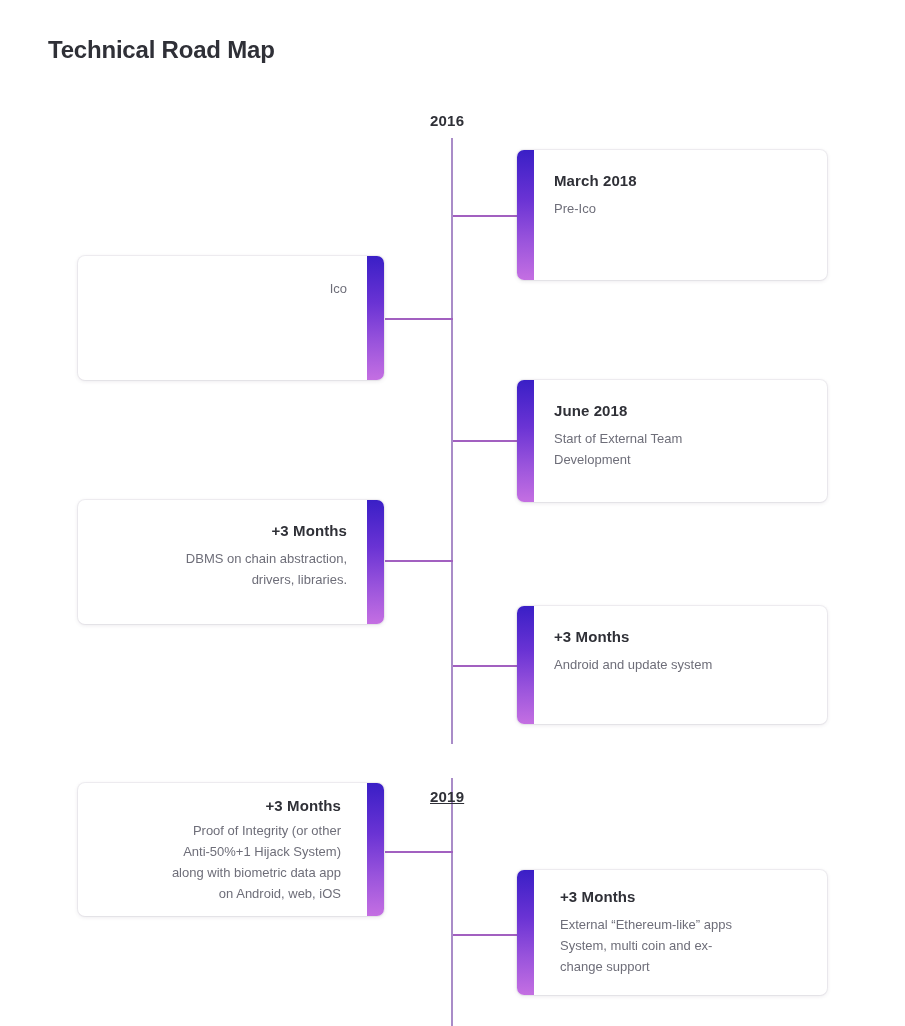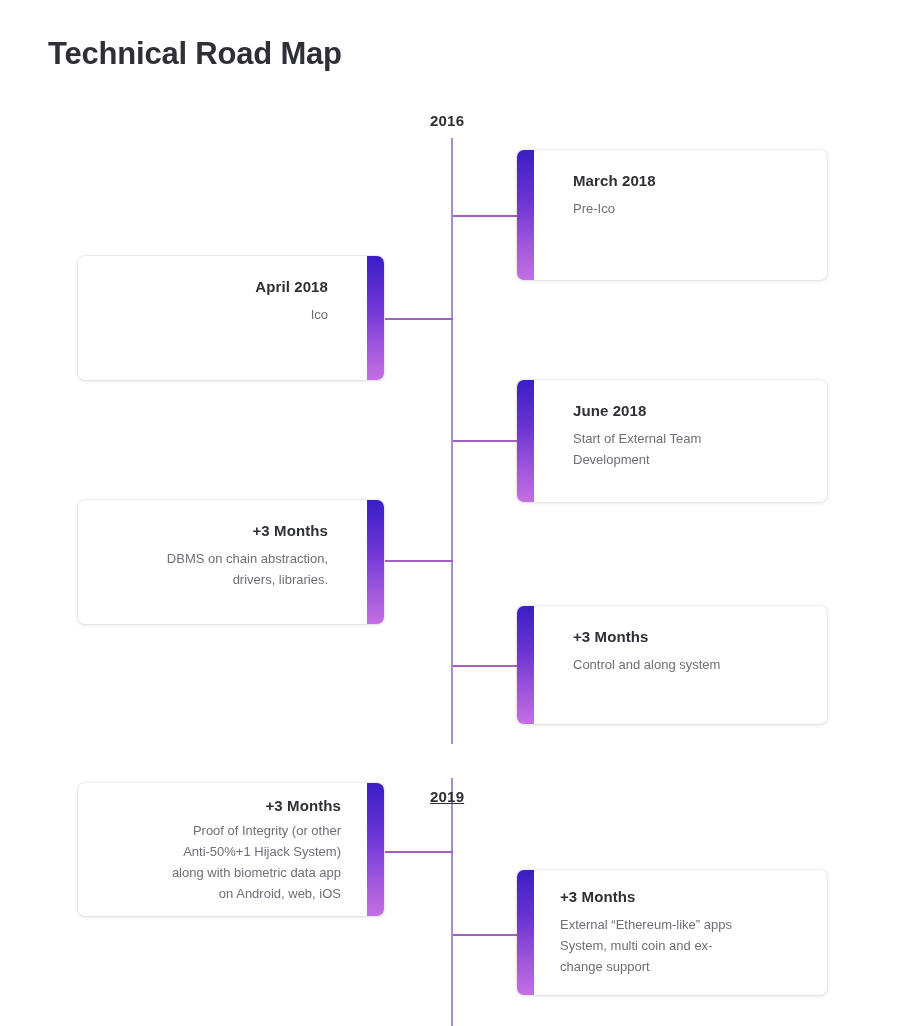--- a/index.html
+++ b/index.html
@@ -16,21 +16,21 @@
     overflow: hidden;
     font-family: "Liberation Sans", "DejaVu Sans", sans-serif;
     -webkit-font-smoothing: antialiased;
   }
 
   
   .page-title {
     position: absolute;
     left: 48px;
     top: 36px;
-    font-size: 31px;
+    font-size: 24px;
     font-weight: bold;
     color: #2f3037;
     letter-spacing: -0.2px;
   }
 
   
   .timeline-spine {
     position: absolute;
     left: 451px;
     width: 2px;
@@ -66,21 +66,21 @@
     display: flex;
     overflow: hidden;
   }
   .card-bar {
     width: 17px;
     flex: 0 0 17px;
     background: linear-gradient(to bottom, #3a1fc6 0%, #6a33d4 38%, #9a54dc 70%, #c46fe2 100%);
   }
   .card-body {
     flex: 1 1 auto;
-    padding: 22px 39px;
+    padding: 22px 20px;
     display: flex;
     flex-direction: column;
     justify-content: flex-start;
   }
   .card-title {
     font-size: 15px;
     font-weight: bold;
     color: #2f3037;
     margin-bottom: 9px;
     letter-spacing: 0.1px;
@@ -122,21 +122,20 @@
   <div class="card-bar"></div>
   <div class="card-body">
     <div class="card-title">March 2018</div>
     <div class="card-desc">Pre-Ico</div>
   </div>
 </div>
 
 <div class="card left" style="left:78px; top:256px; width:306px; height:124px;">
   <div class="card-bar"></div>
   <div class="card-body">
-    <div class="card-title">April 2018</div>
     <div class="card-desc">Ico</div>
   </div>
 </div>
 
 <div class="card right" style="left:517px; top:380px; width:310px; height:122px;">
   <div class="card-bar"></div>
   <div class="card-body">
     <div class="card-title">June 2018</div>
     <div class="card-desc">Start of External Team
 Development</div>
@@ -149,21 +148,21 @@
     <div class="card-title">+3 Months</div>
     <div class="card-desc">DBMS on chain abstraction,
 drivers, libraries.</div>
   </div>
 </div>
 
 <div class="card right" style="left:517px; top:606px; width:310px; height:118px;">
   <div class="card-bar"></div>
   <div class="card-body">
     <div class="card-title">+3 Months</div>
-    <div class="card-desc">Control and along system</div>
+    <div class="card-desc">Android and update system</div>
   </div>
 </div>
 
 <div class="card left" style="left:78px; top:783px; width:306px; height:133px;">
   <div class="card-bar"></div>
   <div class="card-body" style="padding:14px 26px;">
     <div class="card-title" style="margin-bottom:6px;">+3 Months</div>
     <div class="card-desc">Proof of Integrity (or other
 Anti-50%+1 Hijack System)
 along with biometric data app

